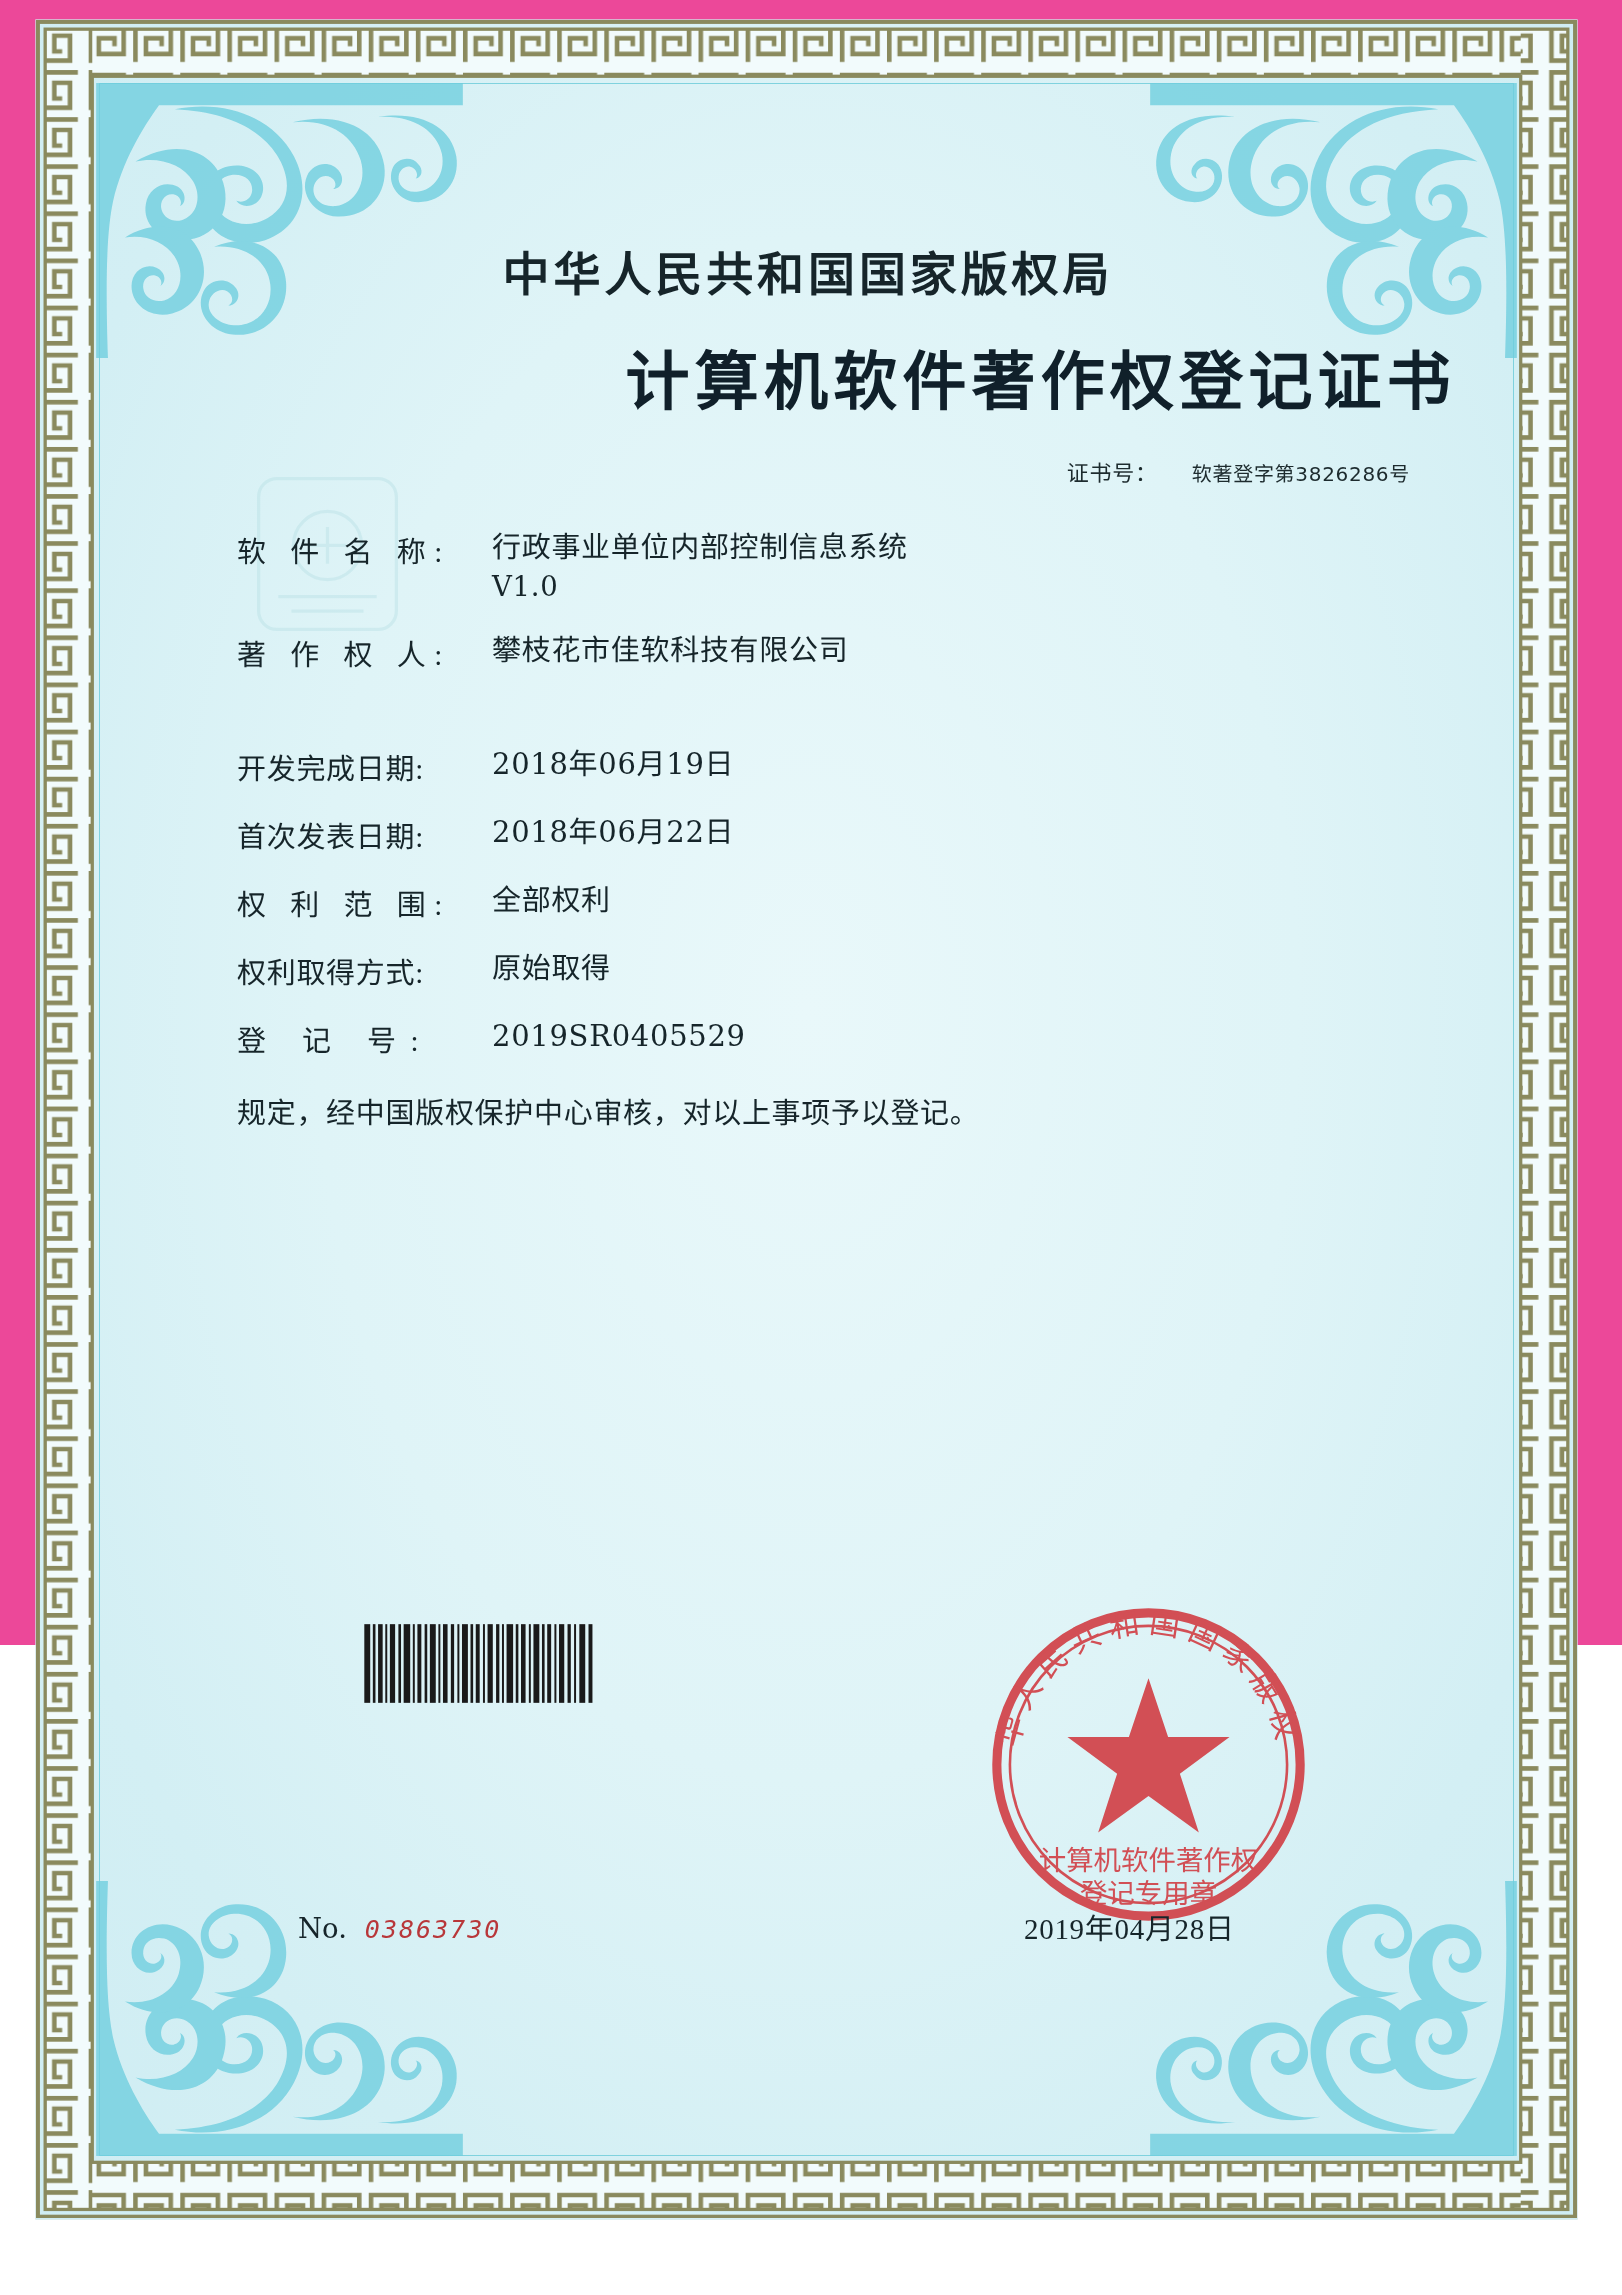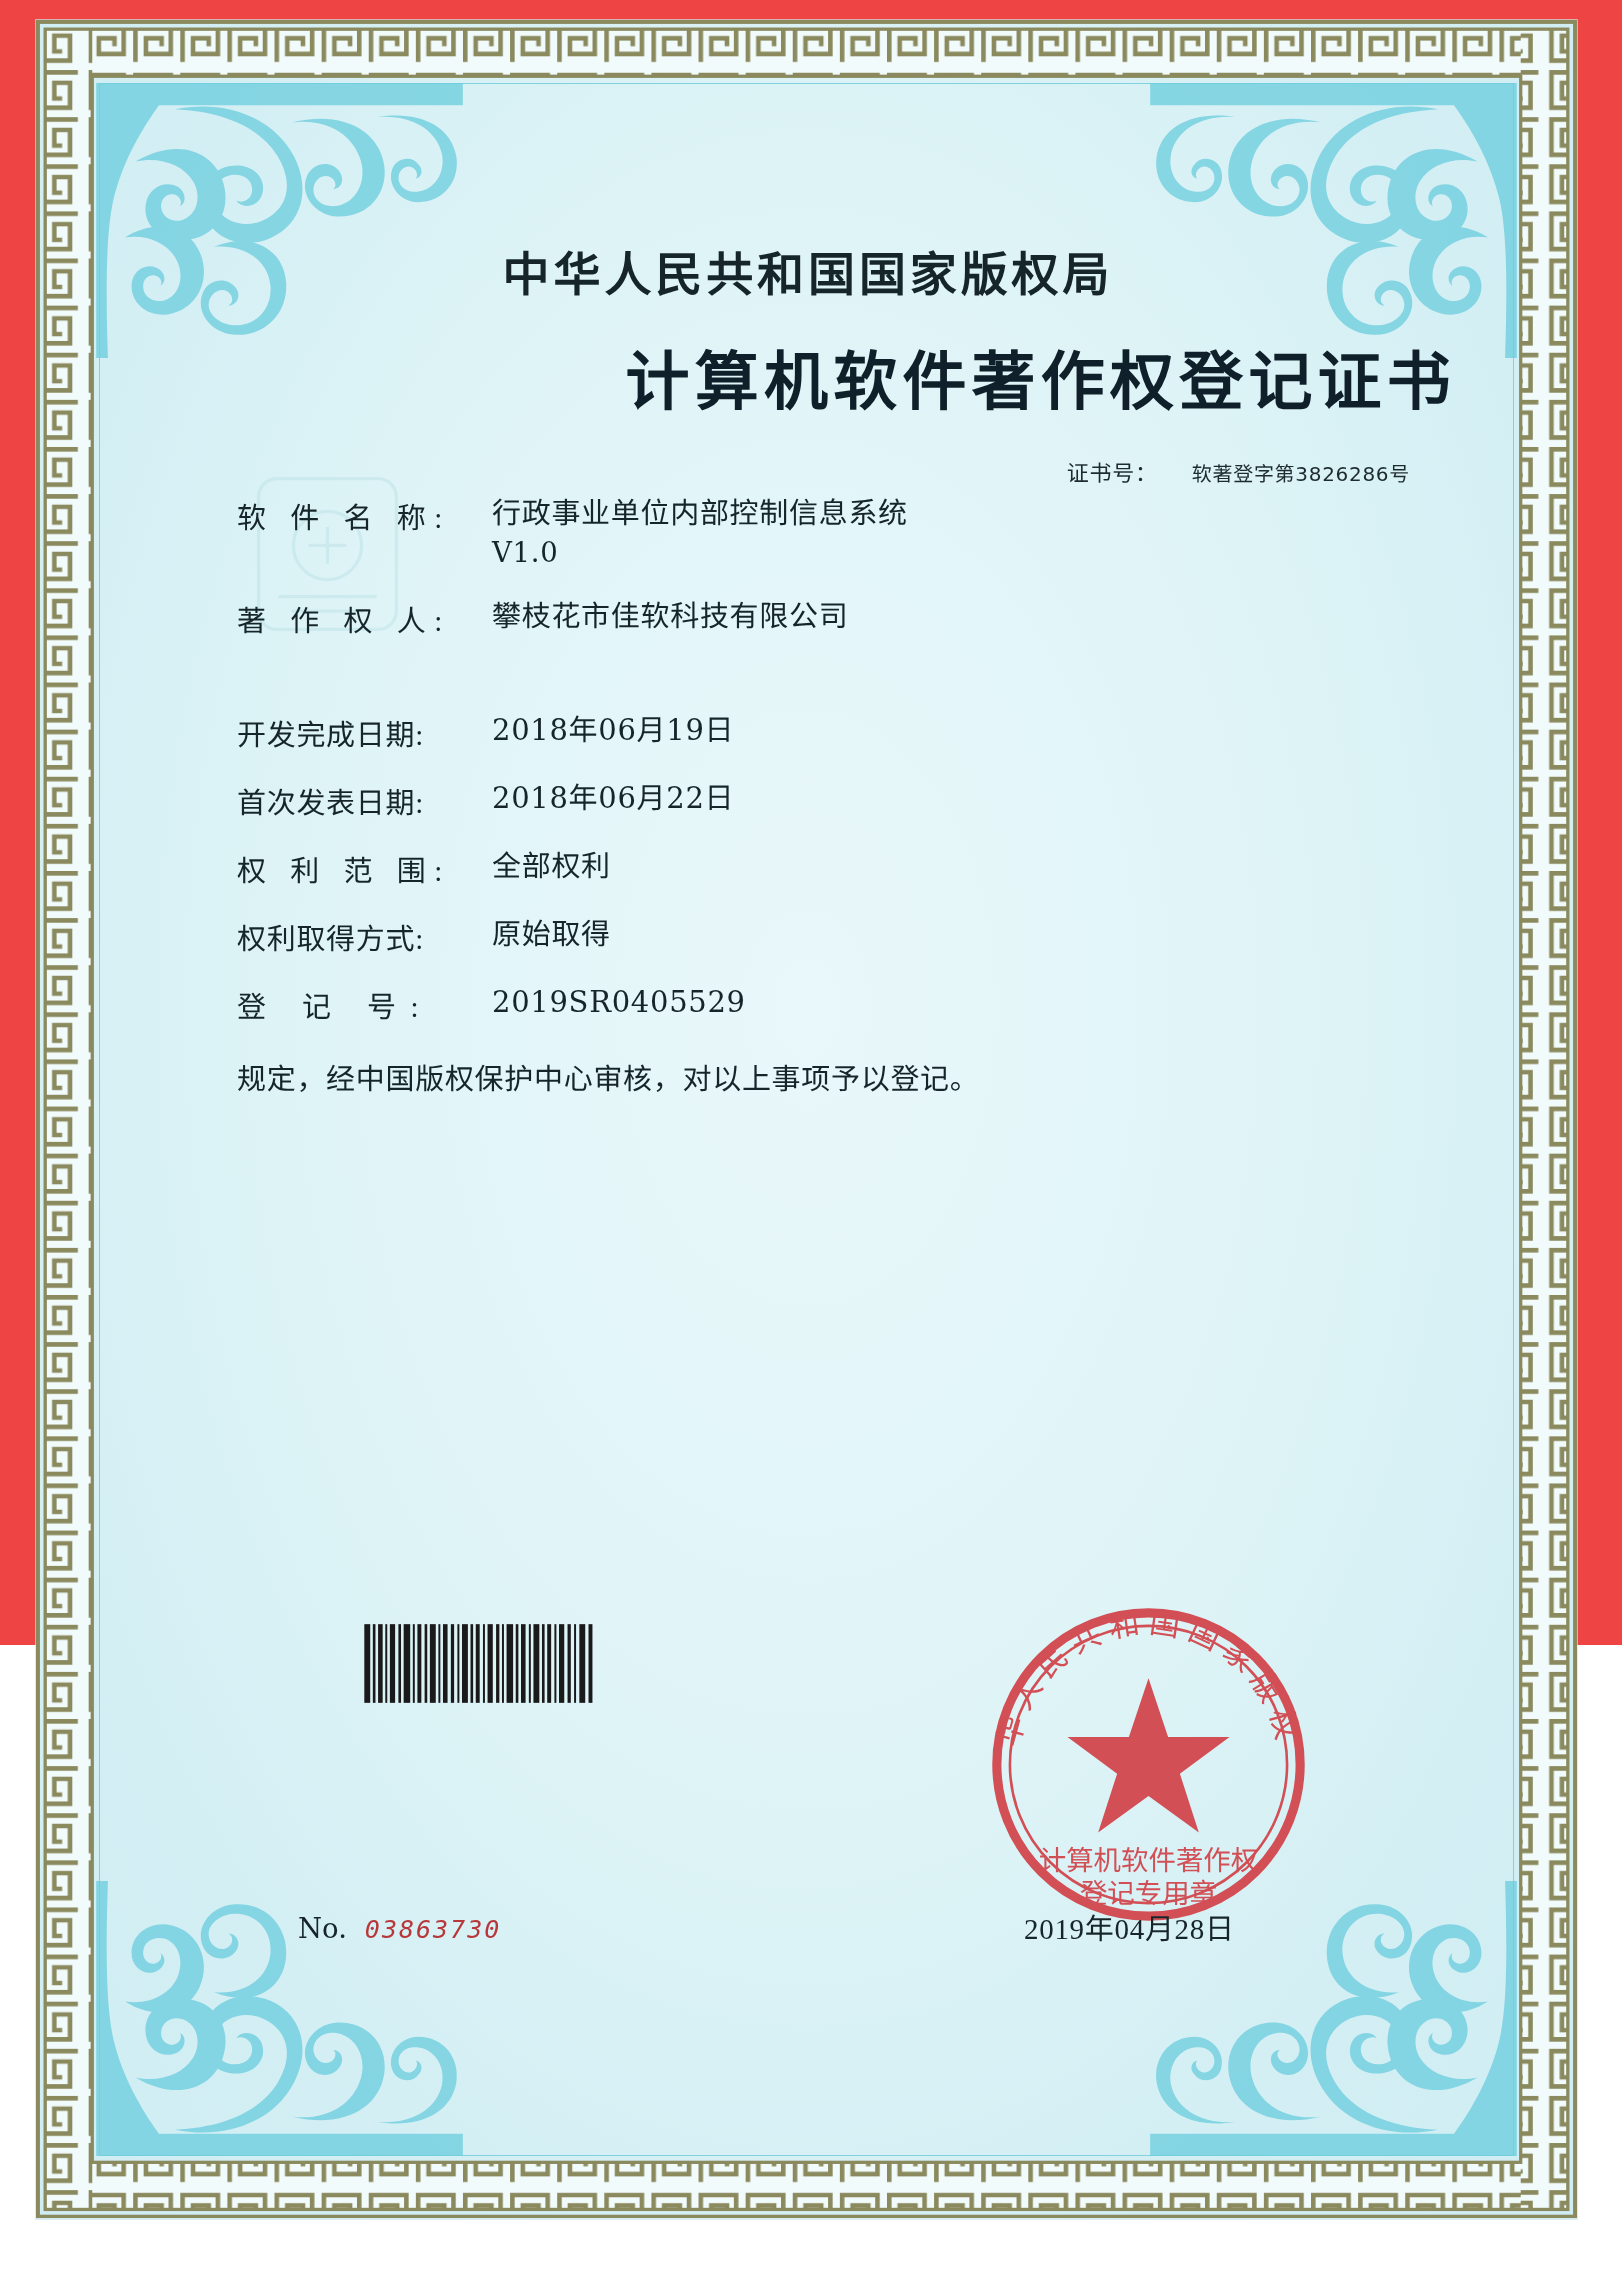--- a/index.html
+++ b/index.html
@@ -12,21 +12,21 @@
     height: 2295px;
     font-family: "Liberation Serif", "DejaVu Serif", serif;
     overflow: hidden;
   }
 
   
   .page {
     position: relative;
     width: 1623px;
     height: 1645px;
-    background: #ef4444;
+    background: #ec4899;
   }
 
   .cert {
     position: absolute;
     left: 36px;
     top: 19.6px;
     width: 1541px;
     height: 2199px;
     background:
       radial-gradient(ellipse at 50% 45%, #e9f8fa 0%, #dff4f7 45%, #d3eff4 75%, #cfedf3 100%);
@@ -96,21 +96,21 @@
     text-align: right;
     padding-right: 46px;
     font-size: 22px;
     letter-spacing: 0.7px;
     color: #1d2b2e;
   }
   .cert-no-row .lbl { margin-right: 28px; }
   .cert-no-row .val { font-family: "DejaVu Sans", sans-serif; font-size: 20px; }
 
   .fields {
-    margin-top: 7px;
+    margin-top: 41px;
     padding-left: 77px;
   }
   .field-row {
     display: flex;
     align-items: flex-start;
     margin-bottom: 26px;
   }
   .field-label {
     width: 255px;
     flex: 0 0 255px;

